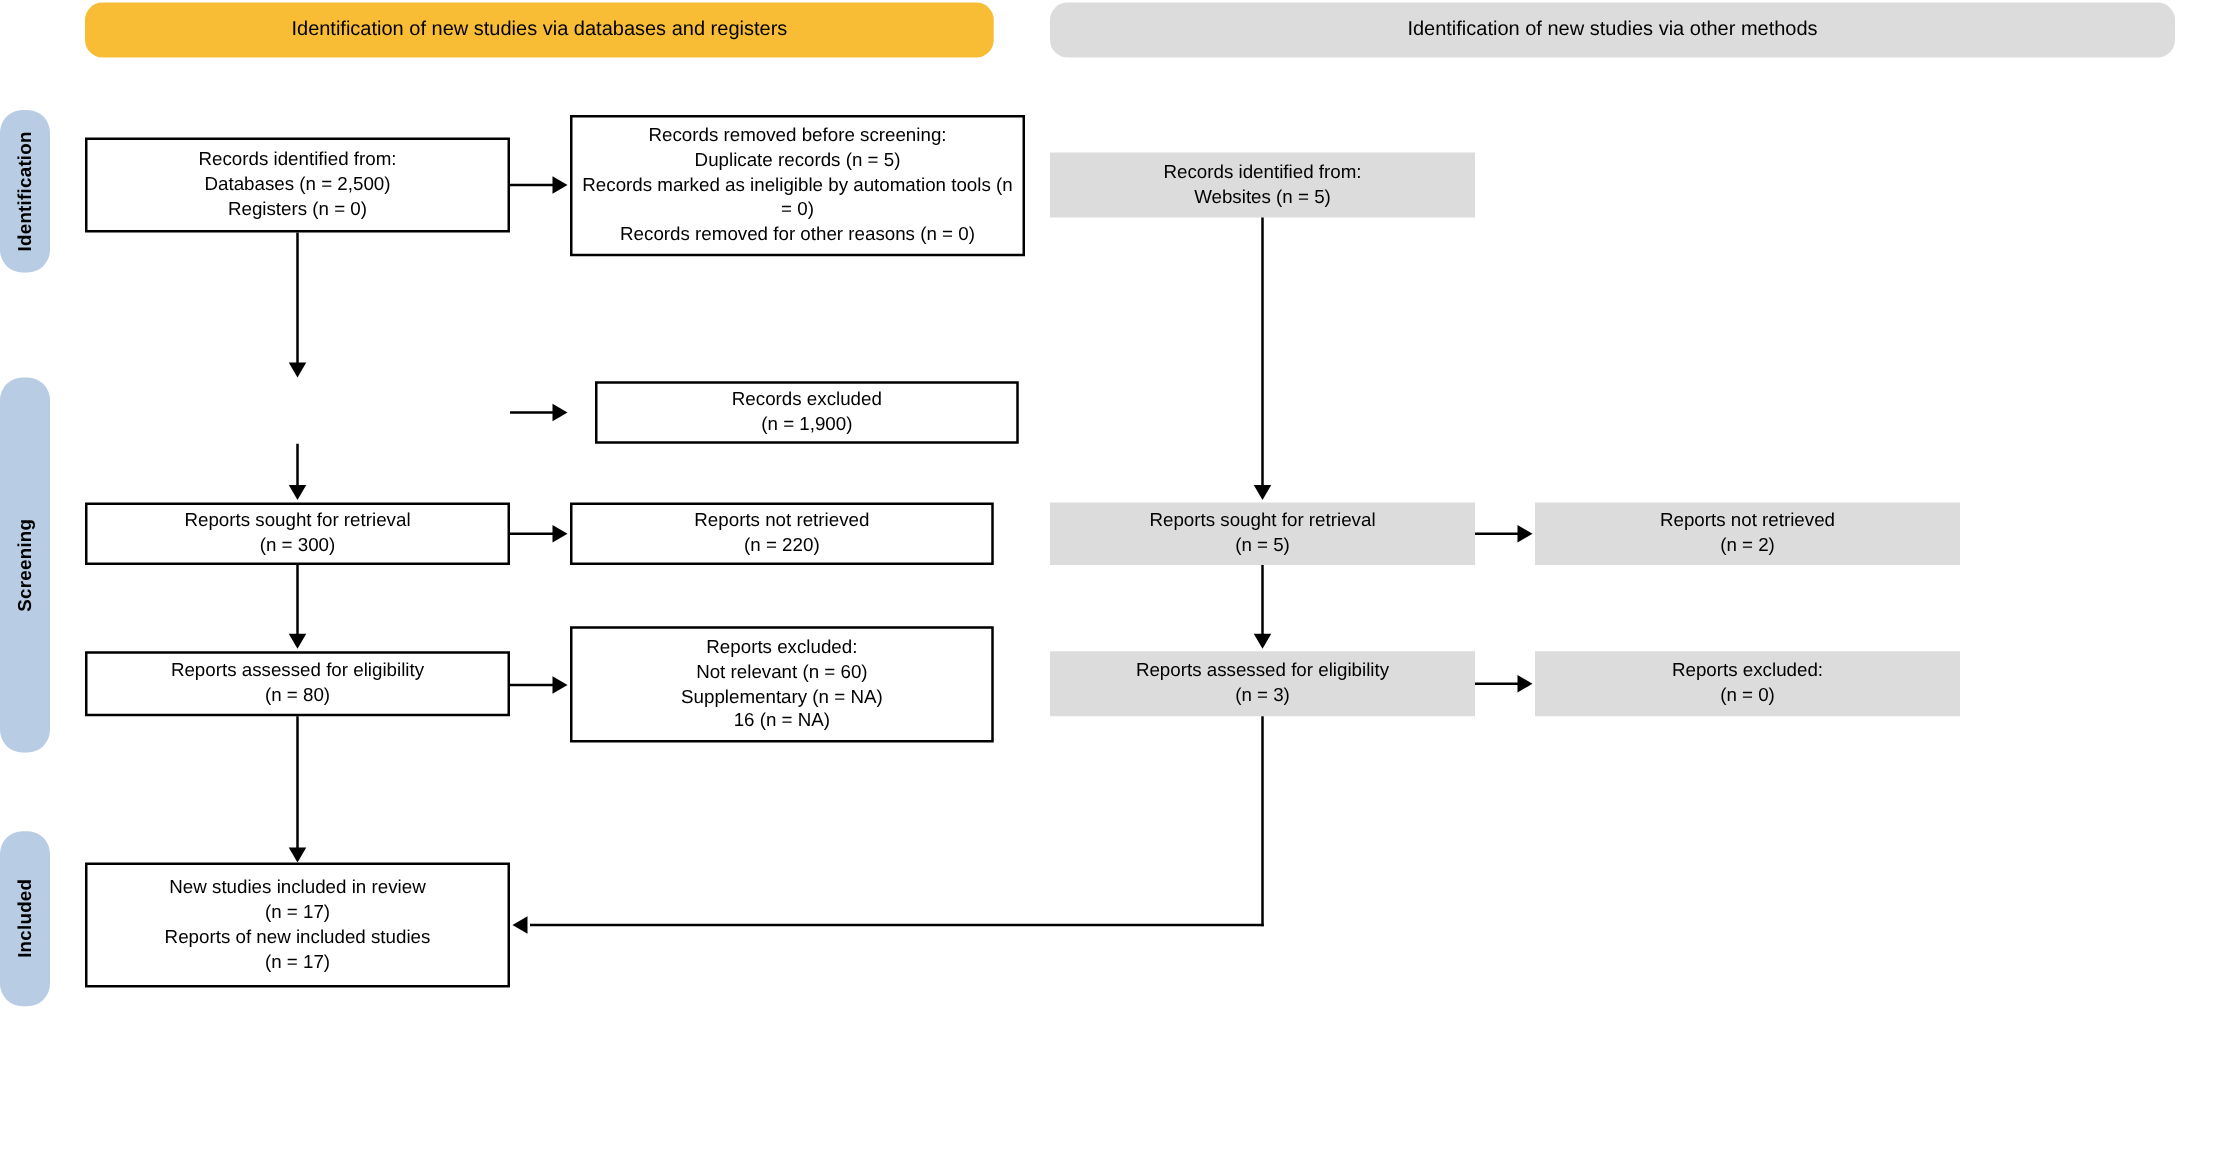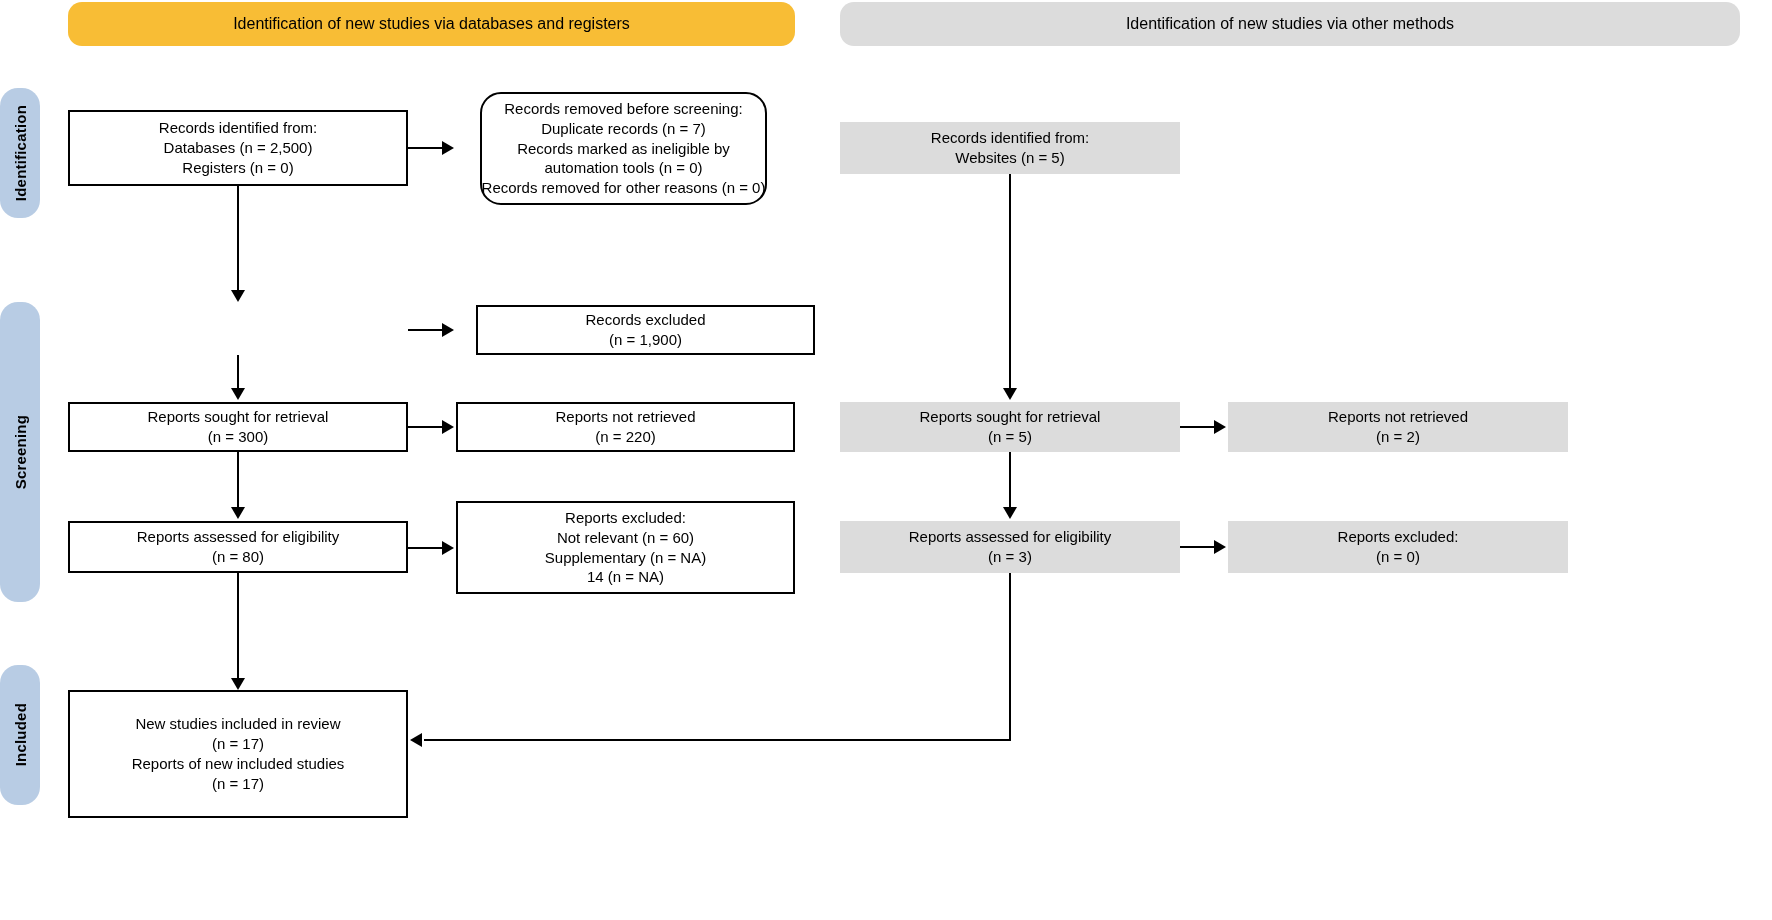--- a/index.html
+++ b/index.html
@@ -148,23 +148,23 @@
   <div class="rail rail-included">
     <span>Included</span>
   </div>
 
   <div class="box white" style="left:68px; top:110px; width:340px; height:76px;">
     <span class="ln">Records identified from:</span>
     <span class="ln">Databases (n = 2,500)</span>
     <span class="ln">Registers (n = 0)</span>
   </div>
 
-  <div class="box white" style="left:480px; top:92px; width:287px; height:113px;border-radius:21px;">
+  <div class="box white" style="left:456px; top:92px; width:364px; height:113px;">
     <span class="ln">Records removed before screening:</span>
-    <span class="ln">Duplicate records (n = 7)</span>
+    <span class="ln">Duplicate records (n = 5)</span>
     <span class="ln wrap">Records marked as ineligible by automation tools (n = 0)</span>
     <span class="ln">Records removed for other reasons (n = 0)</span>
   </div>
 
   <div class="conn hline" style="left:408px; top:147px; width:36px;"></div>
   <div class="arrowright" style="left:442px; top:141px;"></div>
 
   <div class="conn vline" style="left:237px; top:186px; height:106px;"></div>
   <div class="arrowdown" style="left:231px; top:290px;"></div>
 
@@ -198,30 +198,30 @@
 
   <div class="box white" style="left:68px; top:521px; width:340px; height:52px;">
     <span class="ln">Reports assessed for eligibility</span>
     <span class="ln">(n = 80)</span>
   </div>
 
   <div class="box white" style="left:456px; top:501px; width:339px; height:93px;">
     <span class="ln">Reports excluded:</span>
     <span class="ln">Not relevant (n = 60)</span>
     <span class="ln">Supplementary (n = NA)</span>
-    <span class="ln">14 (n = NA)</span>
+    <span class="ln">16 (n = NA)</span>
   </div>
 
   <div class="conn hline" style="left:408px; top:547px; width:36px;"></div>
   <div class="arrowright" style="left:442px; top:541px;"></div>
 
   <div class="conn vline" style="left:237px; top:573px; height:110px;"></div>
   <div class="arrowdown" style="left:231px; top:678px;"></div>
 
-  <div class="box white" style="left:68px; top:690px; width:340px; height:128px;">
+  <div class="box white" style="left:68px; top:690px; width:340px; height:100px;">
     <span class="ln">New studies included in review</span>
     <span class="ln">(n = 17)</span>
     <span class="ln">Reports of new included studies</span>
     <span class="ln">(n = 17)</span>
   </div>
 
   <div class="box grey" style="left:840px; top:122px; width:340px; height:52px;">
     <span class="ln">Records identified from:</span>
     <span class="ln">Websites (n = 5)</span>
   </div>

